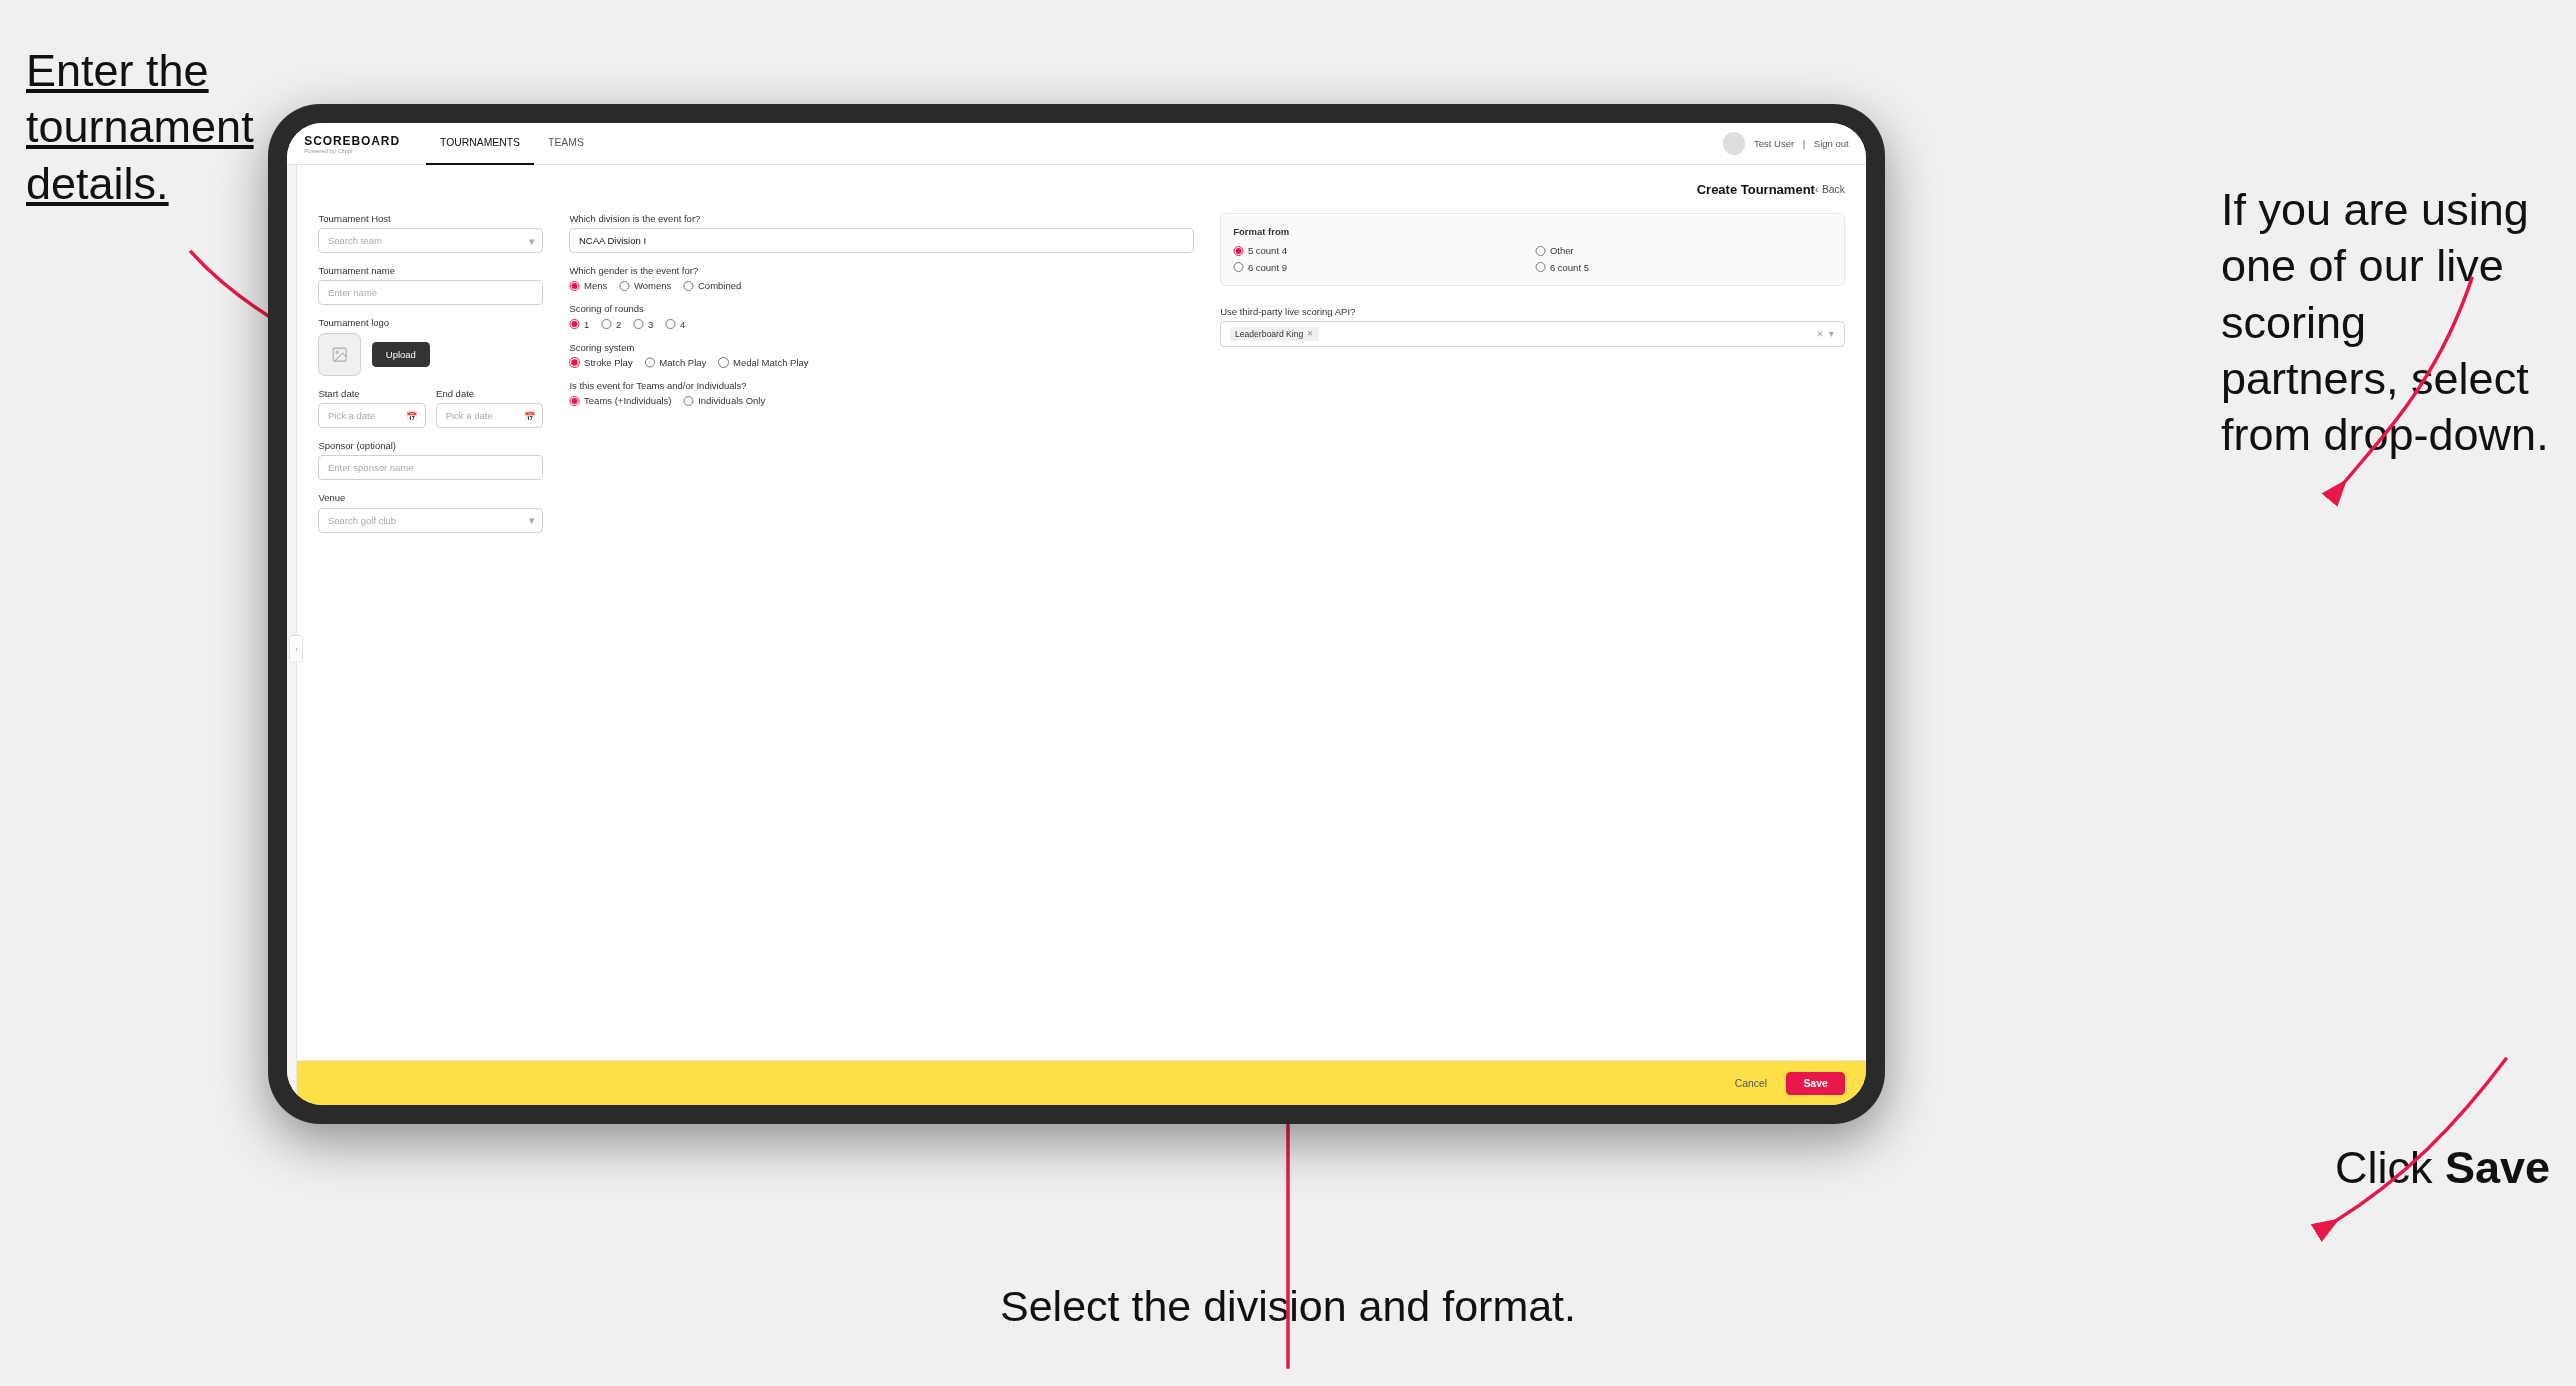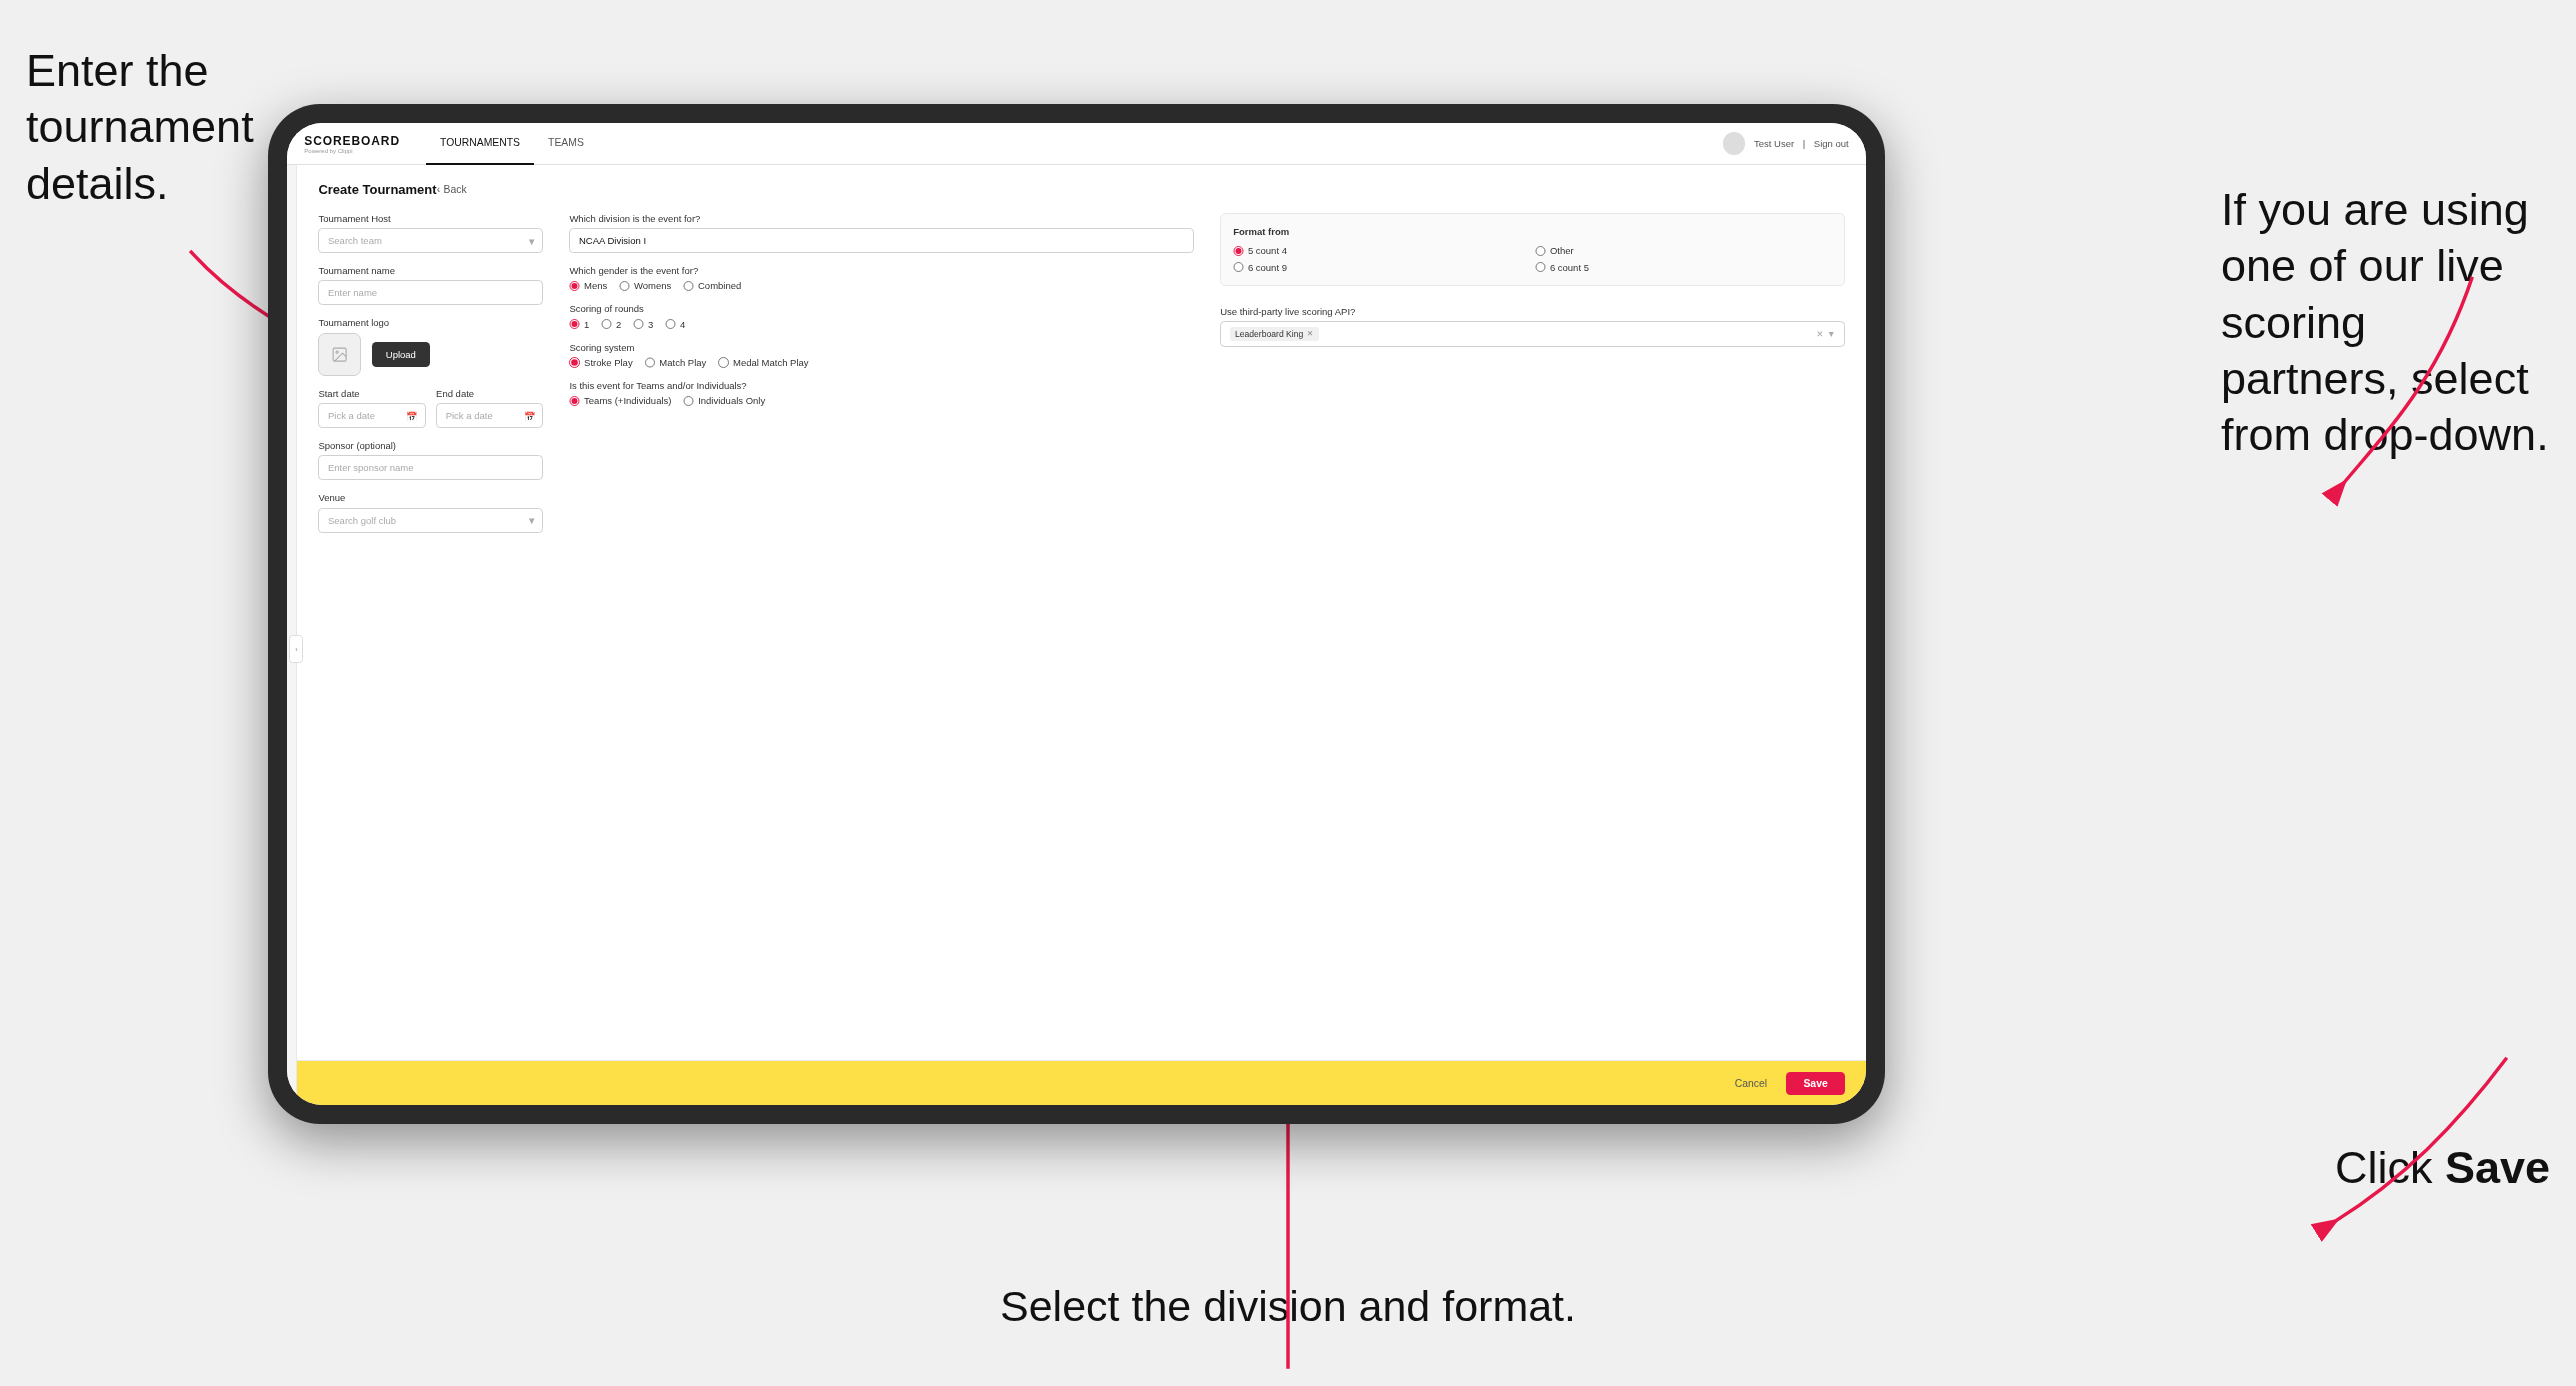--- a/index.html
+++ b/index.html
@@ -18,20 +18,21 @@
       font-size: 45px;
       color: #111;
       line-height: 1.25;
       font-weight: 400;
     }
 
     .annotation-topleft {
       top: 43px;
       left: 26px;
       width: 242px;
+      text-decoration: underline;
     }
 
     .annotation-topright {
       top: 182px;
       right: 26px;
       width: 329px;
       text-align: left;
     }
 
     .annotation-bottomcenter {
@@ -194,21 +195,21 @@
       flex: 1;
       overflow-y: auto;
       padding: 17.3px 21px;
       background: #fff;
     }
 
     
     .page-header {
       display: flex;
       align-items: center;
-      justify-content: flex-start;
+      justify-content: flex-end;
       margin-bottom: 15.6px;
     }
 
     .page-title {
       font-size: 13px;
       font-weight: 600;
       color: #111;
     }
 
     .back-link {

